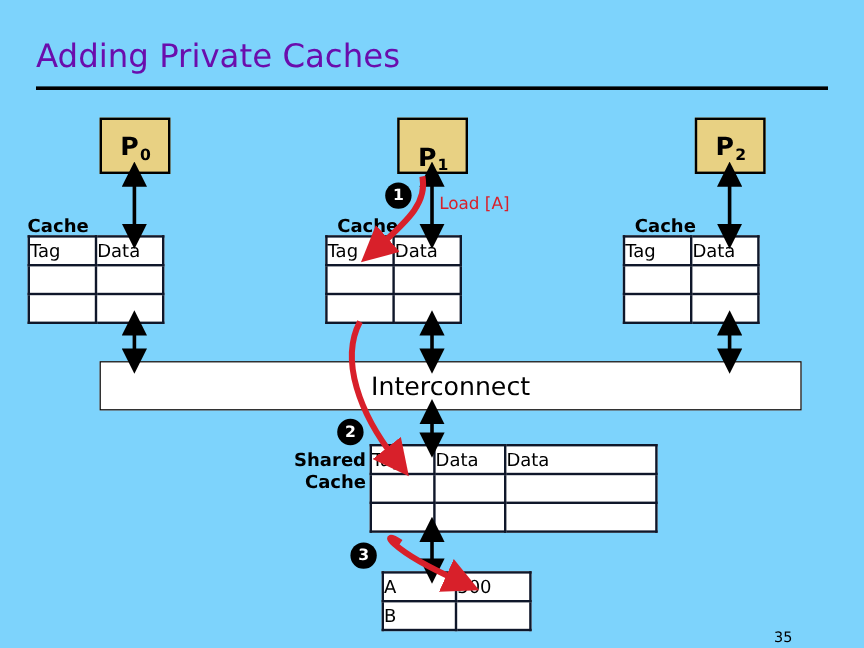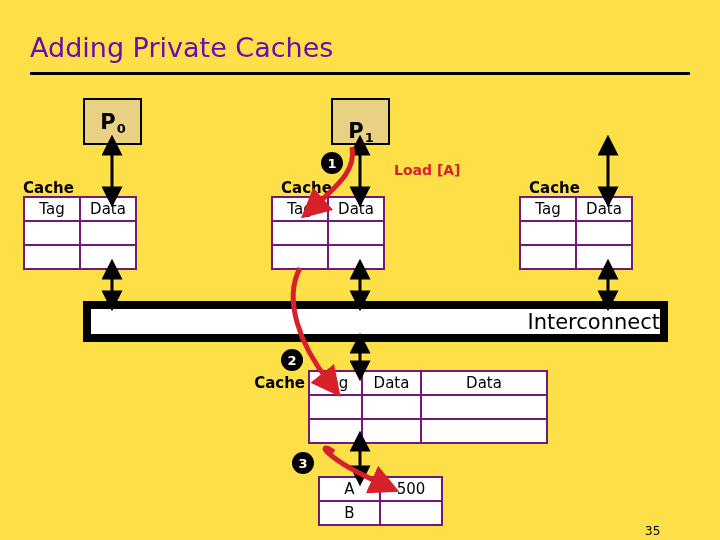--- a/index.html
+++ b/index.html
@@ -7,21 +7,21 @@
     padding: 0;
     background: #ffffff;
   }
   body {
     font-family: "DejaVu Sans", sans-serif;
   }
   #slide {
     position: relative;
     width: 720px;
     height: 540px;
-    background: #fde047;
+    background: #7dd3fc;
     overflow: hidden;
   }
   .abs { position: absolute; }
 
   
   #title {
     left: 30px;
     top: 32px;
     font-size: 27px;
     color: #6A0DAD;
@@ -73,22 +73,22 @@
     white-space: nowrap;
     line-height: 19px;
   }
 
   
   table.grid {
     border-collapse: collapse;
     background: #ffffff;
   }
   table.grid td {
-    border: 2px solid #701a75;
-    text-align: center;
+    border: 2px solid #0f172a;
+    text-align: left;
     font-size: 15px;
     color: #000000;
     font-family: "DejaVu Sans", sans-serif;
     padding: 0;
     height: 22px;
     background: #ffffff;
     margin-left: 32px;
   }
 
   
@@ -104,26 +104,26 @@
   .memtbl td { height: 20px; }
   .memtbl td.m-a { width: 59px; }
   .memtbl td.m-v { width: 60px; }
 
   
   #interconnect {
     left: 83px;
     top: 301px;
     width: 585px;
     height: 41px;
-    border: 8px solid #000000;
+    border: 1px solid #000000;
     box-sizing: border-box;
     background: #ffffff;
     display: flex;
     align-items: center;
-    justify-content: flex-end;
+    justify-content: center;
     font-size: 21px;
     color: #000000;
   }
 
   
   .badge {
     width: 22px;
     height: 22px;
     border-radius: 50%;
     background: #000000;
@@ -134,25 +134,24 @@
     align-items: center;
     justify-content: center;
     z-index: 30;
   }
 
   
   #load-label {
     left: 366px;
     top: 162px;
     font-size: 14px;
-    font-weight: bold;
+    font-weight: normal;
     color: #D8202A;
     white-space: nowrap;
     z-index: 25;
-    margin-left: 28px;
   }
 
   
   #pagenum {
     left: 645px;
     top: 524px;
     font-size: 12px;
     color: #000000;
   }
 
@@ -244,20 +243,25 @@
       <td></td>
       <td></td>
     </tr>
     <tr>
       <td></td>
       <td></td>
     </tr>
   </tbody>
     </table>
 
+  <div class="abs pbox" style="left:579px; top:98px; width:59px; height:47px;">
+    <span>
+      <span>P</span><sub>2</sub>
+    </span>
+  </div>
   <div class="abs cache-label" style="left:529px; top:179px;">Cache</div>
   <table class="abs grid cachetbl" style="left:519px; top:196px;">
     <tbody>
         <tr>
       <td>Tag</td>
       <td>Data</td>
     </tr>
     <tr>
       <td></td>
       <td></td>
@@ -267,20 +271,21 @@
       <td></td>
     </tr>
   </tbody>
     </table>
 
   <div class="abs" id="interconnect">
     <span>Interconnect</span>
   </div>
 
   <div class="abs side-label" style="left:205px; top:374px; width:100px;">
+    <div>Shared</div>
     <div>Cache</div>
   </div>
   <table class="abs grid sharedtbl" style="left:308px; top:370px;">
     <tbody>
         <tr>
       <td class="c-tag">Tag</td>
       <td class="c-data">Data</td>
       <td class="c-state">Data</td>
     </tr>
     <tr>

